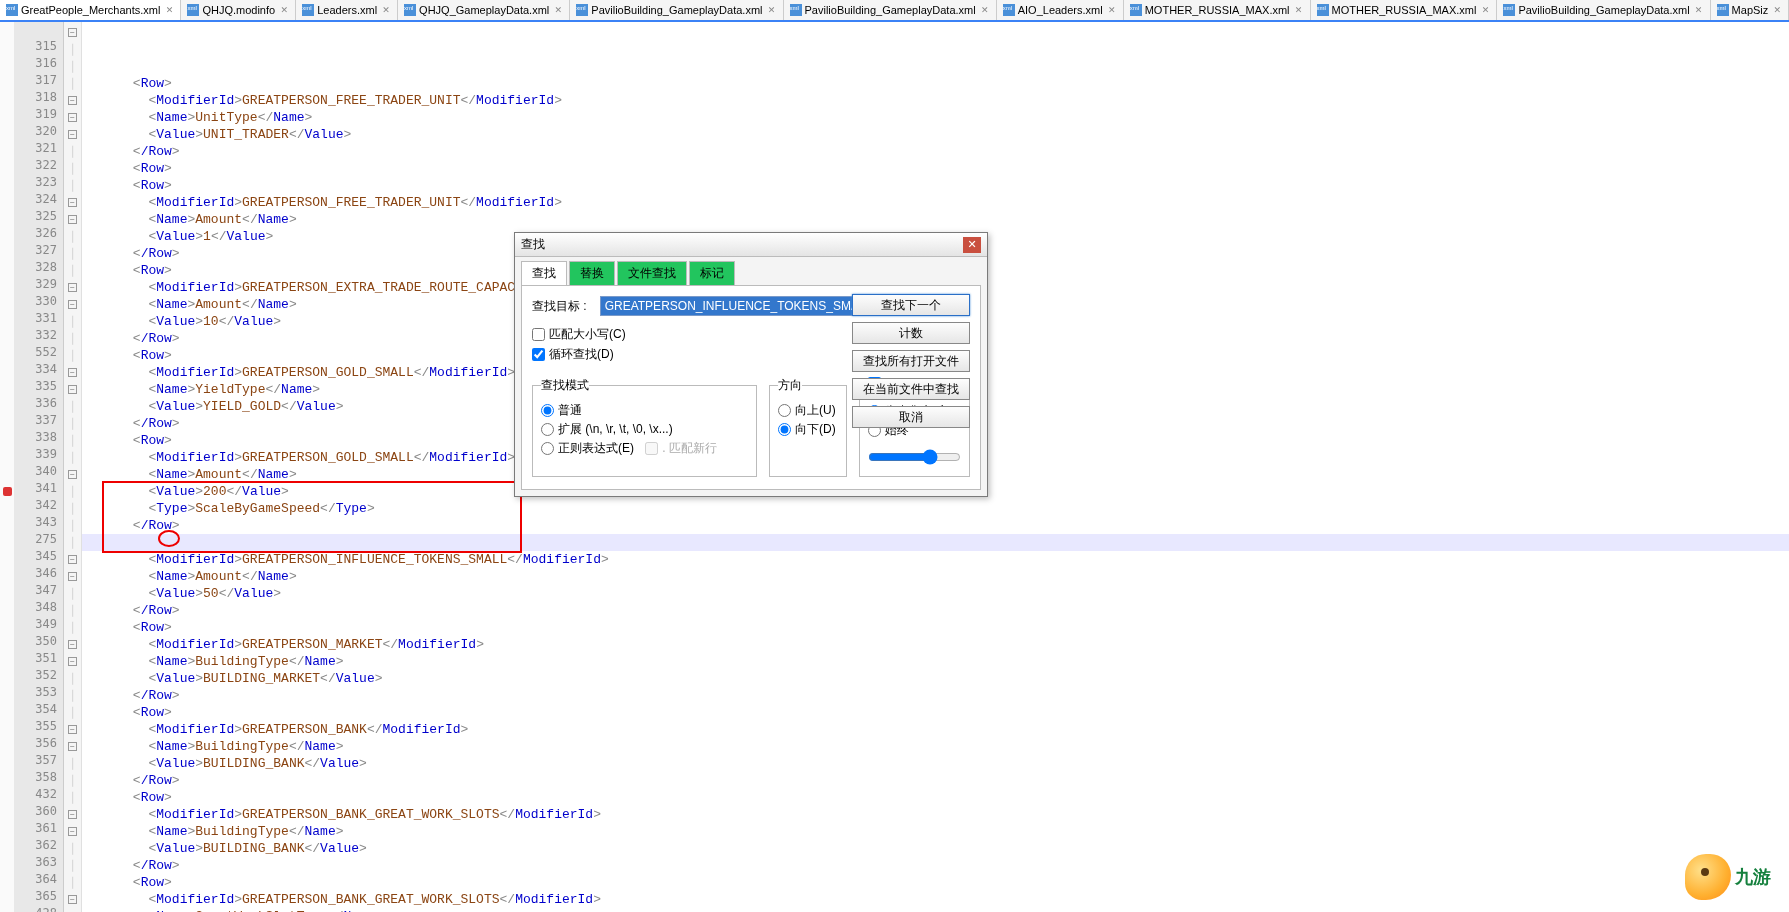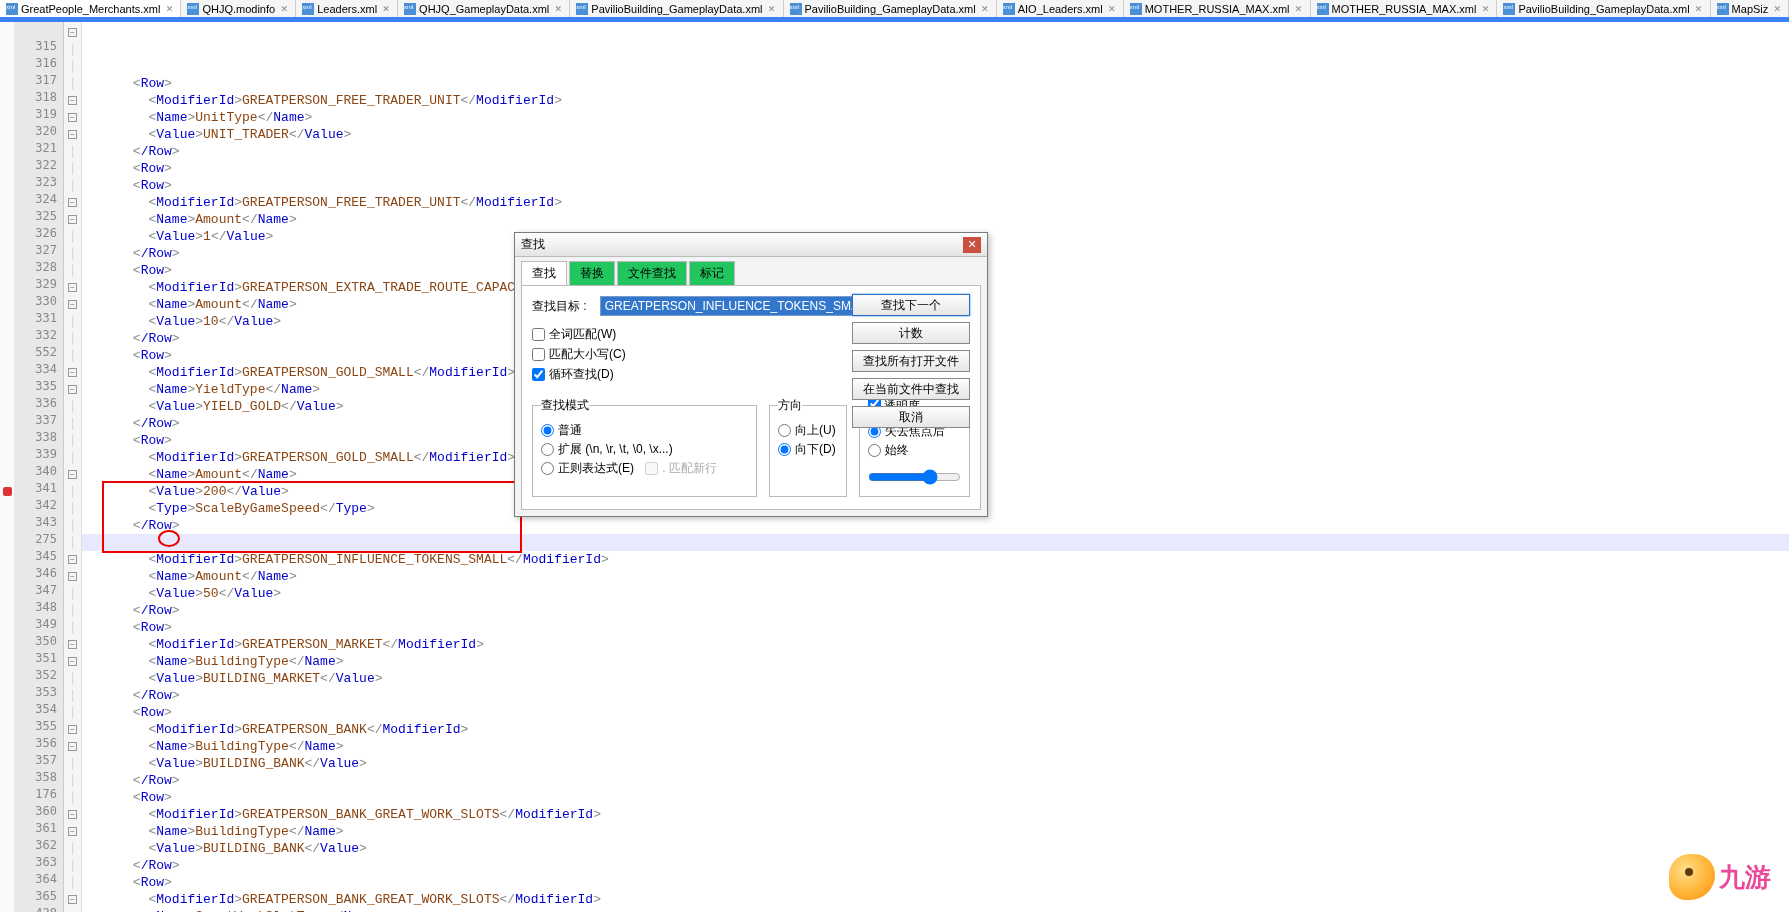--- a/index.html
+++ b/index.html
@@ -9,21 +9,21 @@
   background: #fff;
   overflow: hidden;
   width: 1789px;
   height: 912px;
   position: relative;
 }
 .tab-bar {
   display: flex;
   background: #f0f0f0;
   height: 22px;
-  border-bottom: 5px solid #3b82f6;
+  border-bottom: 2px solid #3b82f6;
   overflow: hidden;
   white-space: nowrap;
 }
 .tab {
   display: flex;
   align-items: center;
   padding: 2px 6px;
   border-right: 1px solid #ccc;
   background: #f5f5f5;
   font-size: 11px;
@@ -272,23 +272,23 @@
 fieldset.trans { width: 118px; }
 fieldset label { display: flex; align-items: center; gap: 4px; margin: 2px 0; white-space: nowrap; }
 .slider {
   width: 100%;
   margin-top: 8px;
 }
 .logo {
   position: absolute;
   right: 18px;
   bottom: 12px;
-  font-size: 26px;
+  font-size: 18px;
   font-weight: bold;
-  color: #ec4899;
+  color: #15803d;
   display: flex;
   align-items: center;
   gap: 4px;
   z-index: 5;
 }
 .logo .bird {
   width: 46px; height: 46px;
   background: radial-gradient(circle at 35% 35%, #ffe08a, #ffb030 60%, #ff8812);
   border-radius: 50% 50% 60% 40%;
   position: relative;
@@ -459,21 +459,21 @@
       <div>349</div>
       <div>350</div>
       <div>351</div>
       <div>352</div>
       <div>353</div>
       <div>354</div>
       <div>355</div>
       <div>356</div>
       <div>357</div>
       <div>358</div>
-      <div>176</div>
+      <div>432</div>
       <div>360</div>
       <div>361</div>
       <div>362</div>
       <div>363</div>
       <div>364</div>
       <div>365</div>
       <div>428</div>
       <div>367</div>
     </div>
   <div class="fold-col" id="fold-col">
@@ -657,24 +657,20 @@
   <div class="find-body">
     <div class="find-row1">
       <label>查找目标 :</label>
       <div class="find-combo">
         <input type="text" value="GREATPERSON_INFLUENCE_TOKENS_SMALL" style="">
         <div class="dd">▼</div>
       </div>
     </div>
 
     <div class="check-col">
-      <label>
-          <input type="checkbox" style=""> 
-          <span>全词匹配(W)</span>
-        </label>
       <label>
           <input type="checkbox" style=""> 
           <span>匹配大小写(C)</span>
         </label>
       <label>
           <input type="checkbox" checked="" style=""> 
           <span>循环查找(D)</span>
         </label>
     </div>
 

